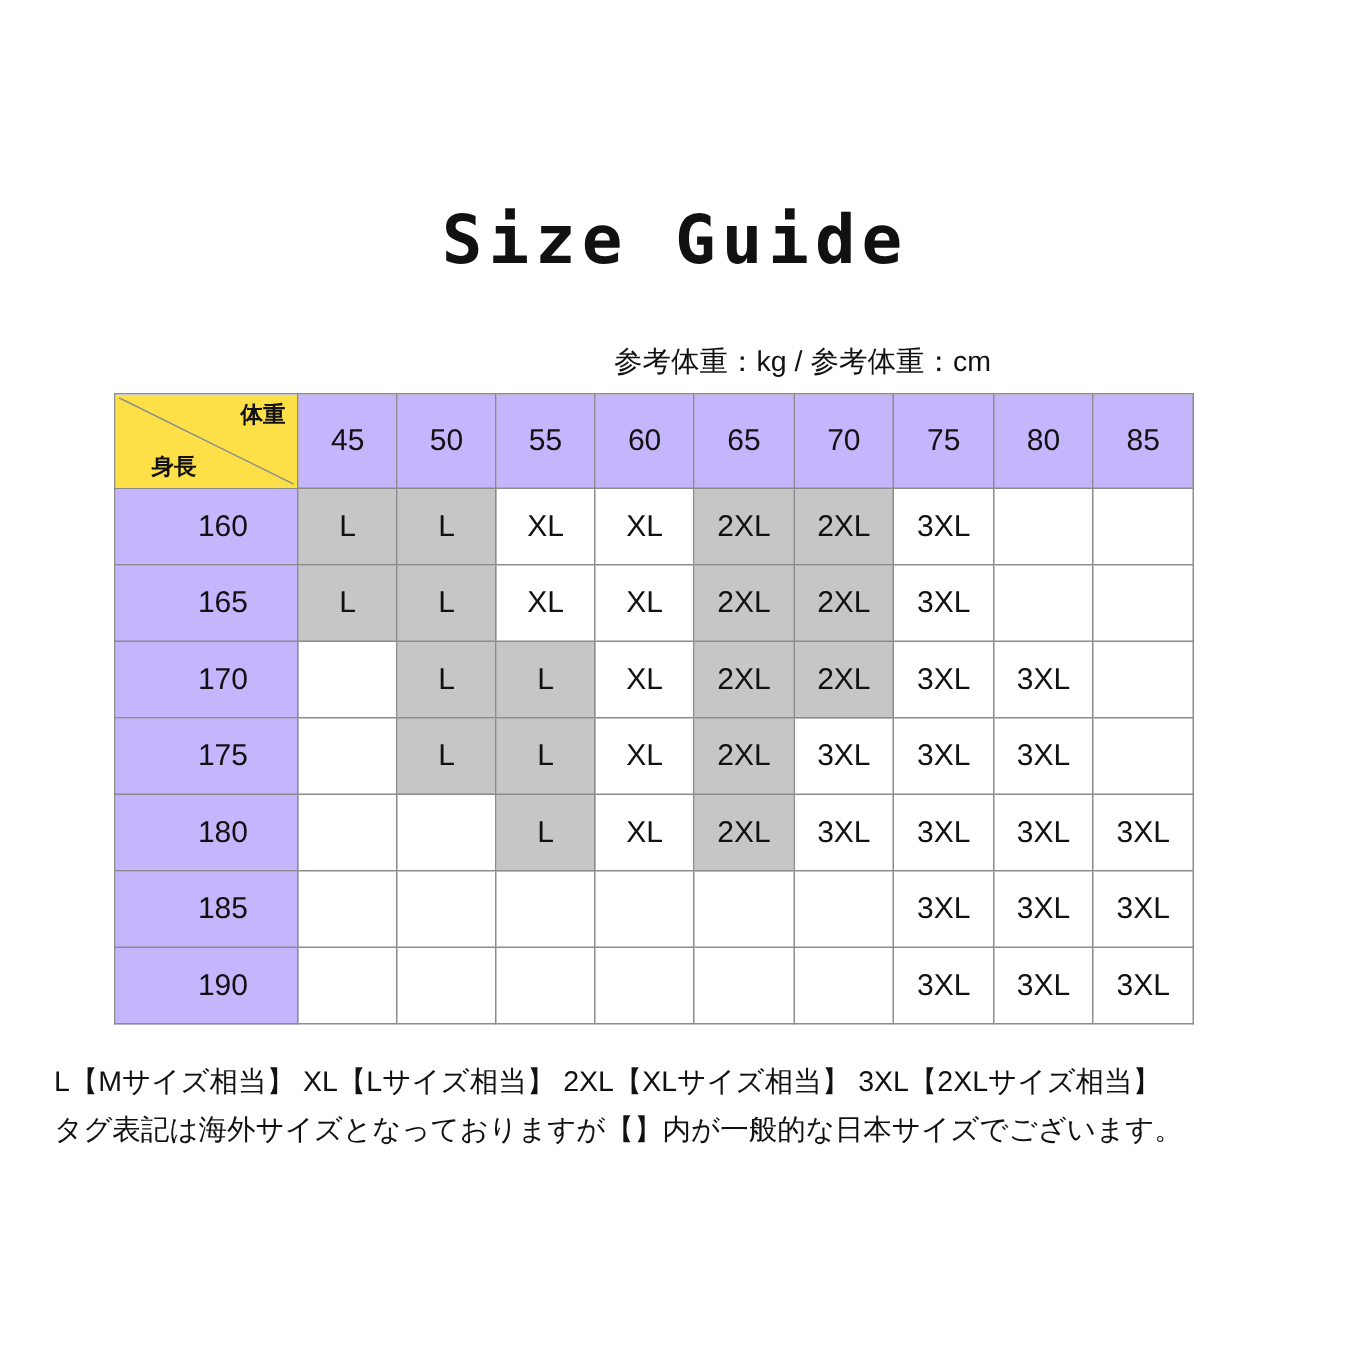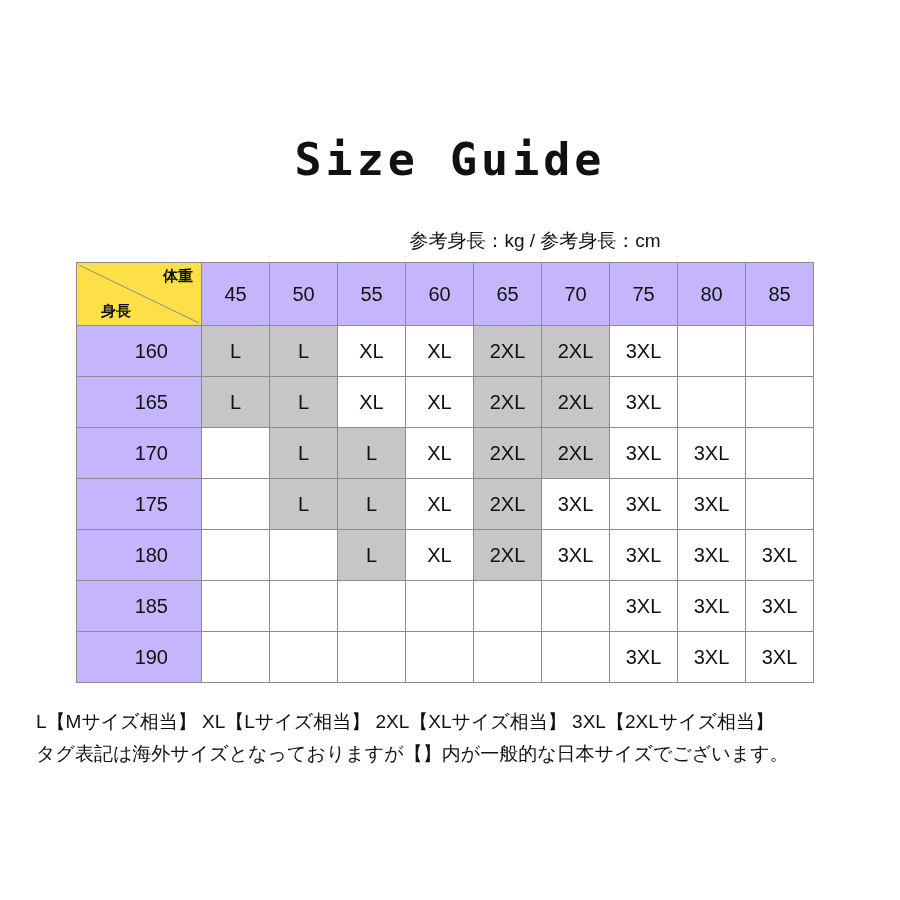--- a/index.html
+++ b/index.html
@@ -9,21 +9,21 @@
   body {
     width: 900px;
     height: 900px;
     background: #ffffff;
     font-family: "Liberation Sans", sans-serif;
     color: #1a1a1a;
     overflow: hidden;
   }
   .page {
     position: relative;
-    width: 900px;
+    width: 796px;
     height: 900px;
   }
   .title {
     position: absolute;
     top: 133px;
     left: 0;
     width: 900px;
     text-align: center;
     font-family: "DejaVu Sans Mono", "Liberation Mono", monospace;
     font-size: 45px;
@@ -133,21 +133,21 @@
     white-space: nowrap;
   }
 </style>
 </head>
 <body>
 
 <div class="page">
 
   <div class="title">Size Guide</div>
 
-  <div class="units">参考身長：kg / 参考身長：cm</div>
+  <div class="units">参考体重：kg / 参考体重：cm</div>
 
   <table class="size-table">
     <tbody>
       <tr class="head">
         <th class="corner">
           <div class="corner-inner">
             <svg class="diag" viewBox="0 0 120 58" preserveAspectRatio="none">
               <line x1="0" y1="0" x2="120" y2="58" stroke="#8c8c8c" stroke-width="1"></line>
             </svg>
             <span class="lbl-w">体重</span>

